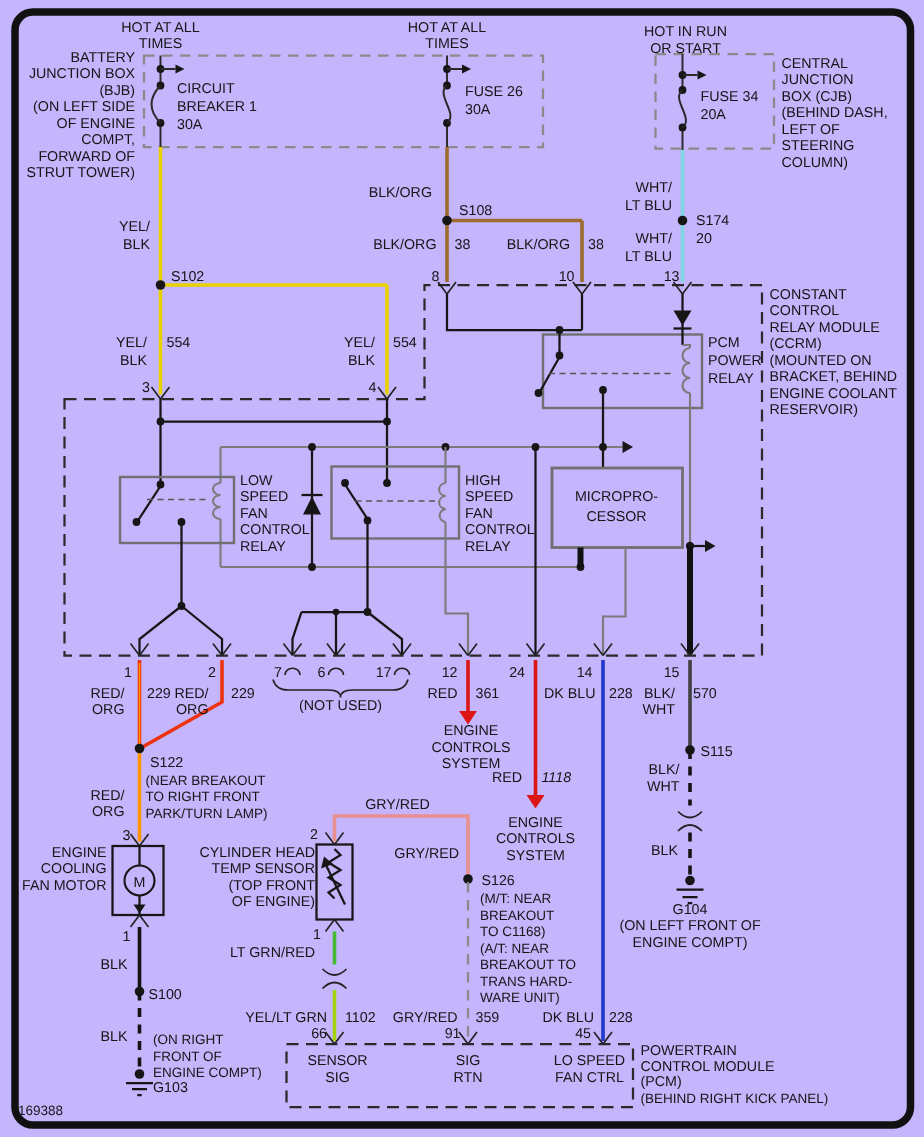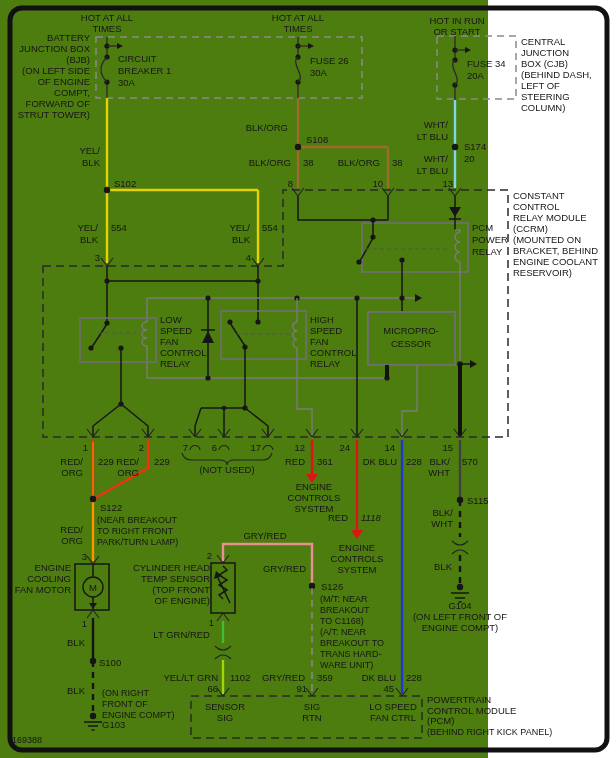--- a/index.html
+++ b/index.html
@@ -1,16 +1,16 @@
 <!DOCTYPE html>
 <html><head>
 <meta charset="utf-8">
 <style>
   html,body{margin:0;padding:0;background:#fff;}
-  #stage{position:relative;width:488px;height:758px;background:#4d7c0f;}
+  #stage{position:relative;width:616px;height:758px;background:#c4b5fd;}
   svg{position:absolute;left:0;top:0;}
   .t{font-family:"Liberation Sans",sans-serif;font-size:9.5px;fill:#161616;}
   .s{font-size:9px;}
   .e{text-anchor:end;}
   .c{text-anchor:middle;}
   .i{font-style:italic;}
   .thin{fill:none;stroke:#2a2a2a;stroke-width:1.3;}
   .gray{fill:none;stroke:#707070;stroke-width:1.6;}
   .grayw{fill:none;stroke:#7b7b7b;stroke-width:1.4;}
   .blkw{fill:none;stroke:#161616;stroke-width:1.5;}

